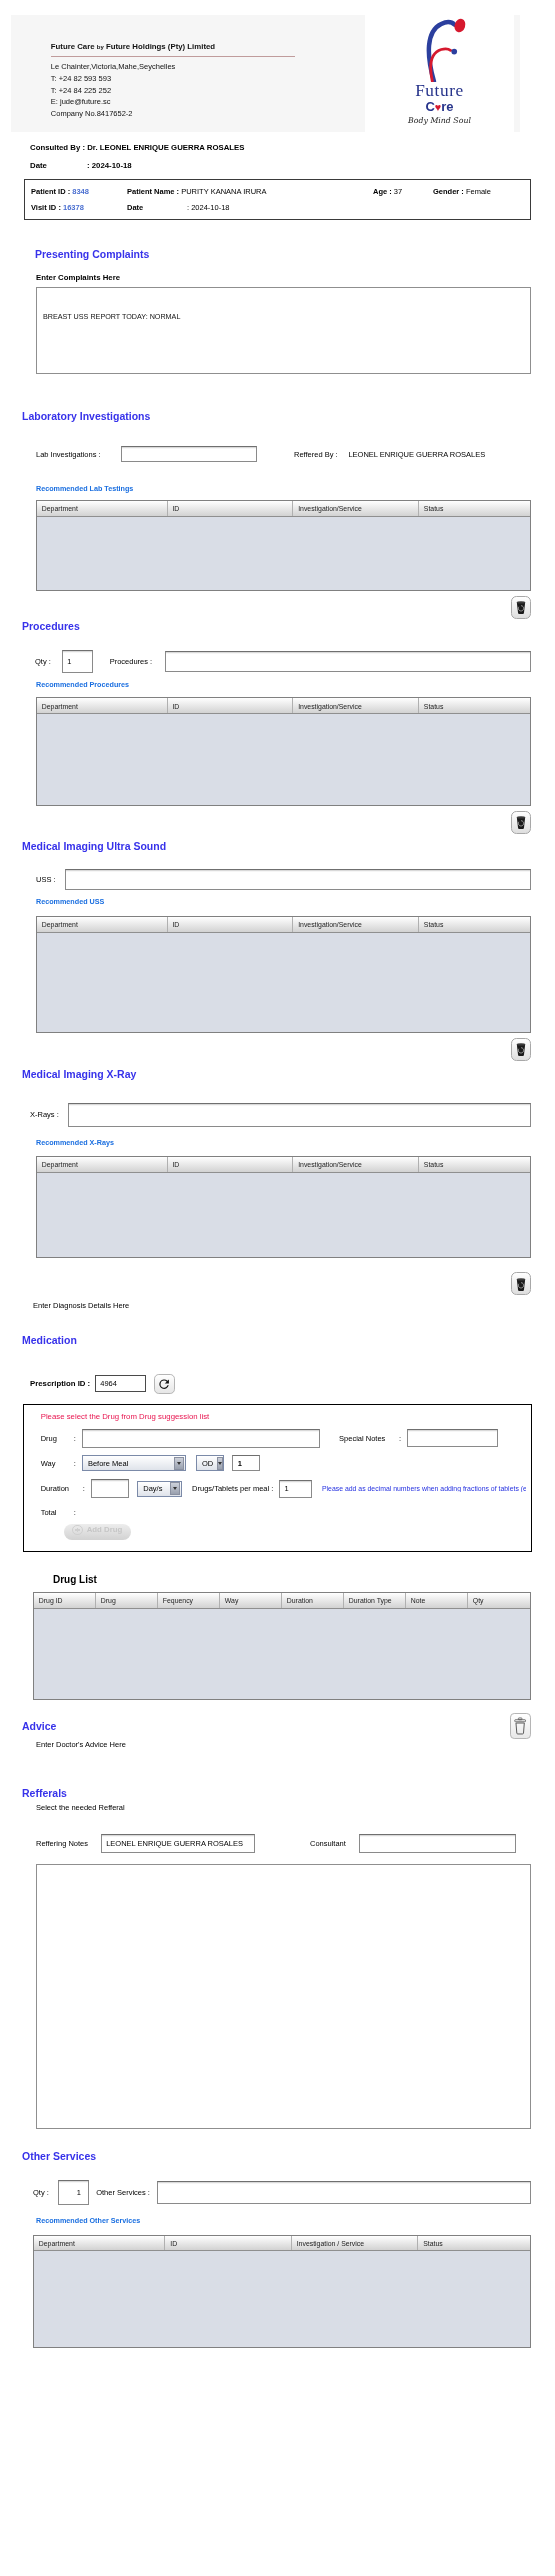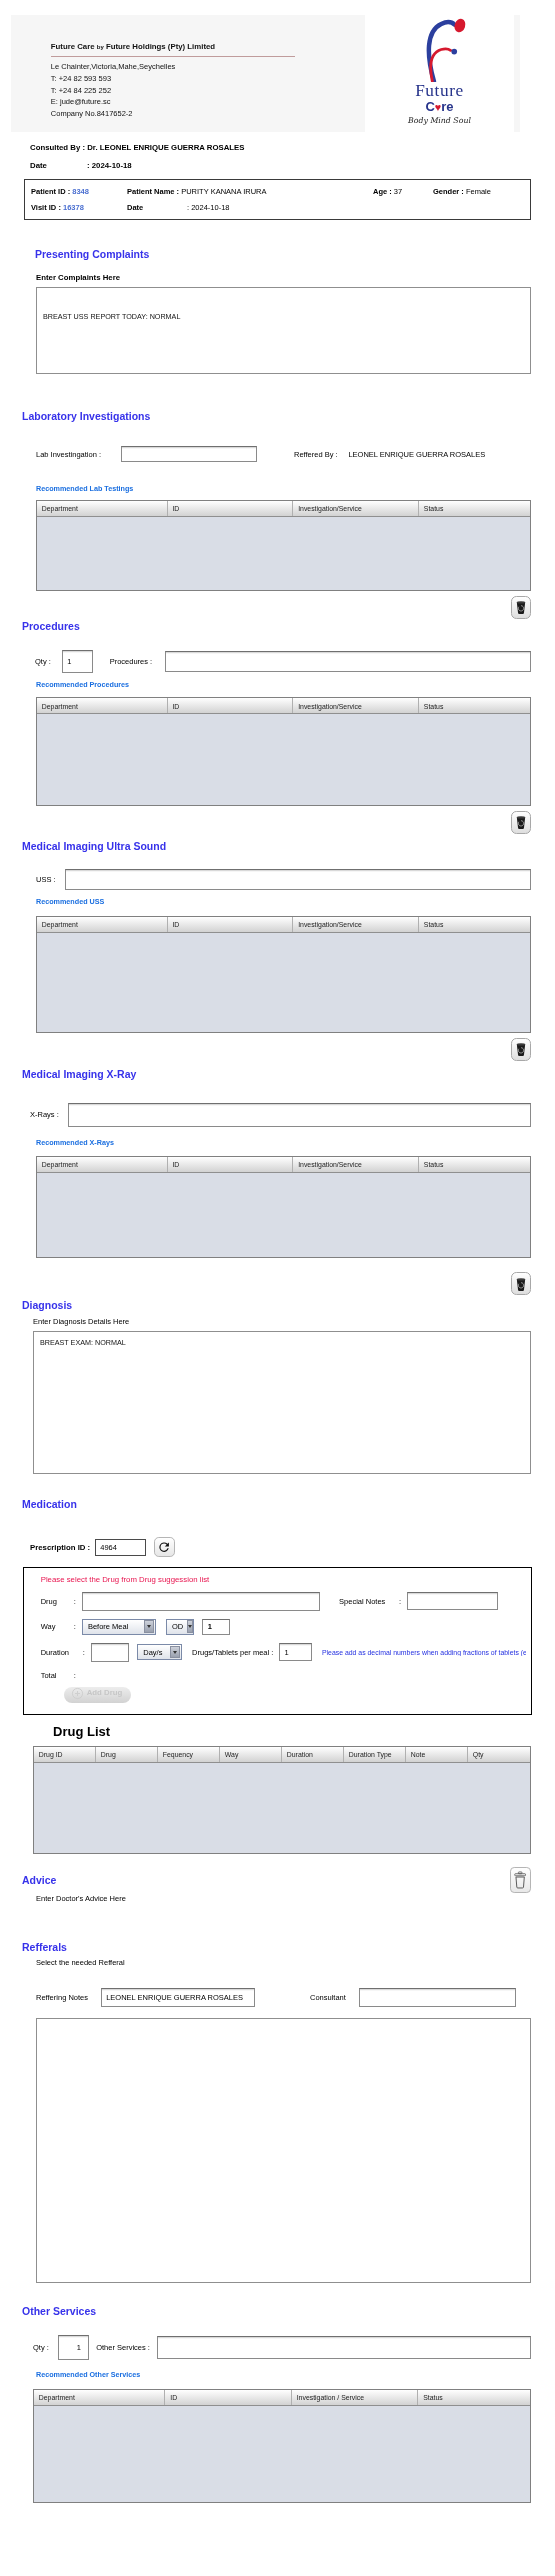--- a/index.html
+++ b/index.html
@@ -74,33 +74,33 @@
   .rx-input { width:51px; height:16.7px; margin-left:4.8px; border:0.6px solid #4a4a4a; }
   .refresh-btn { margin-left:8.4px; width:20.3px; height:20.3px; border:0.6px solid #b5b5b5; border-radius:4.8px; background:linear-gradient(#ffffff,#e6e6e6); display:flex; align-items:center; justify-content:center; padding:0; cursor:pointer; }
   .med-panel { margin:9.6px 24px 0 23px; border:1.8px solid #000; padding:7.2px 4.8px 10.8px 16.7px; }
   .med-warning { color:#e8134e; font-size:7.8px; }
   .med-row { display:flex; align-items:center; font-size:7.5px; margin-top:7.8px; }
   .med-label { width:33px; }
   .med-colon { width:8.4px; }
   .drug-input { width:238px; height:19px; }
   .special-label { margin-left:19px; width:60px; }
   .special-input { width:91px; height:18px; }
-  .way-sel1 { width:74px; } .way-sel2 { width:28px; margin-left:10px; }
+  .way-sel1 { width:104px; } .way-sel2 { width:28px; margin-left:10px; }
   .way-qty { width:27.5px; height:16px; margin-left:8.4px; font-weight:bold; }
   .dur-label { width:42px; }
   .dur-input { width:38px; height:19px; }
   .dur-sel { width:45px; margin-left:8.4px; }
   .pm-label { margin-left:9.6px; }
   .pm-input { width:33px; height:18px; margin-left:6px; }
   .med-note { margin-left:9.6px; color:#2430e0; font-size:6.9px; white-space:nowrap; overflow:hidden; flex:1; }
   .add-drug { margin:7px 0 0 23px; width:67px; height:16px; border:none; border-radius:8.4px; background:linear-gradient(#ededed,#d2d2d2); color:#c6c6c6; font-weight:bold; font-size:7.8px; display:flex; align-items:flex-start; justify-content:center; gap:4.2px; cursor:default; font-family:"Liberation Sans", sans-serif; }
   .plus-circle { width:8.4px; height:8.4px; border:1.2px solid #cfcfcf; border-radius:50%; position:relative; display:inline-block; }
   .plus-circle::before { content:""; position:absolute; left:1.8px; top:3.6px; width:4.8px; height:1.2px; background:#cfcfcf; }
   .plus-circle::after { content:""; position:absolute; left:3.6px; top:1.8px; width:1.2px; height:4.8px; background:#cfcfcf; }
-  .druglist-label { margin:9px 0 0 33px; font-weight:bold; font-size:13px;padding-left:20px; }
+  .druglist-label { margin:22px 0 0 33px; font-weight:bold; font-size:10px;padding-left:20px; }
   .drug-table { margin-left:33px; }
 
   
   .advice-head { display:flex; align-items:center; justify-content:space-between; margin:13px 25px 0 22px; }
   .advice-head .title { margin-left:0; }
   .outline-trash { width:21.5px; height:26px; border:0.6px solid #b5b5b5; border-radius:4.2px; background:linear-gradient(#ffffff,#e8e8e8); display:flex; align-items:center; justify-content:center; padding:0; cursor:pointer; }
   .ref-row { display:flex; align-items:center; font-size:7.5px; margin:21.5px 25px 0 36px; }
   .refdoc-label { width:65px; }
   .refdoc-input { width:154px; height:19px; }
   .cons-label { margin-left:55px; }
@@ -180,21 +180,21 @@
   </div>
 
   <div class="title" style="margin-top:27.5px;margin-left:35px;">Presenting Complaints</div>
   <div class="sub bold" style="margin-top:13px;">Enter Complaints Here</div>
   <div class="textbox" style="margin-left:36px; height:87px; padding:24px 6px 4.8px;">
     <span>BREAST USS REPORT TODAY: NORMAL</span>
   </div>
 
   <div class="title" style="margin-top:36px;">Laboratory  Investigations</div>
   <div class="frow lab-row">
-    <span class="flabel">Lab Investingation :</span>
+    <span class="flabel">Lab Investigations :</span>
     <input class="tb lab-input" type="text" value="" style="">
     <span class="ref-label">Reffered By :</span>
     <span class="ref-value">LEONEL ENRIQUE GUERRA ROSALES</span>
   </div>
   <div class="link" style="margin-top:21.5px;">Recommended Lab Testings</div>
   <div class="rtable">
     <div class="rt-head">
       <div class="rt-th c1">Department</div>
       <div class="rt-th c2">ID</div>
       <div class="rt-th c3">Investigation/Service</div>
@@ -282,25 +282,21 @@
   <div class="trash-row" style="margin-top:14.3px;">
     <button class="icon-btn">
       <svg width="12" height="14.3" viewBox="0 0 20 24">
         <path d="M3 4 h14 l-2 17.5 a2 2 0 0 1 -2 2 h-6 a2 2 0 0 1 -2 -2 z" fill="#1a1a1a"></path>
         <ellipse cx="10" cy="4" rx="7.2" ry="2" fill="#3a3a3a"></ellipse>
         <path d="M10 9.5 a4.5 4.5 0 1 1 -3.6 1.8" stroke="#b9b9b9" stroke-width="1.2" fill="none"></path>
       </svg>
     </button>
   </div>
 
-  <div class="title" style="margin-top:3.6px;">Diagnosis</div>
   <div class="sub" style="margin-top:6px; margin-left:33px;">Enter Diagnosis Details Here</div>
-  <div class="textbox" style="height:143px; padding:6px;">
-    <span>BREAST EXAM: NORMAL</span>
-  </div>
 
   <div class="title" style="margin-top:24px;">Medication</div>
   <div class="rx-row">
     <span class="rx-label">Prescription ID :</span>
     <input class="tb flat rx-input" type="text" value="4964" style="">
     <button class="refresh-btn">
       <svg width="14.3" height="14.3" viewBox="0 0 24 24">
         <path d="M17.65 6.35A8 8 0 1 0 19.73 14h-2.08A6 6 0 1 1 12 6c1.66 0 3.14.69 4.22 1.78L13 11h7V4z" fill="#111"></path>
       </svg>
     </button>

